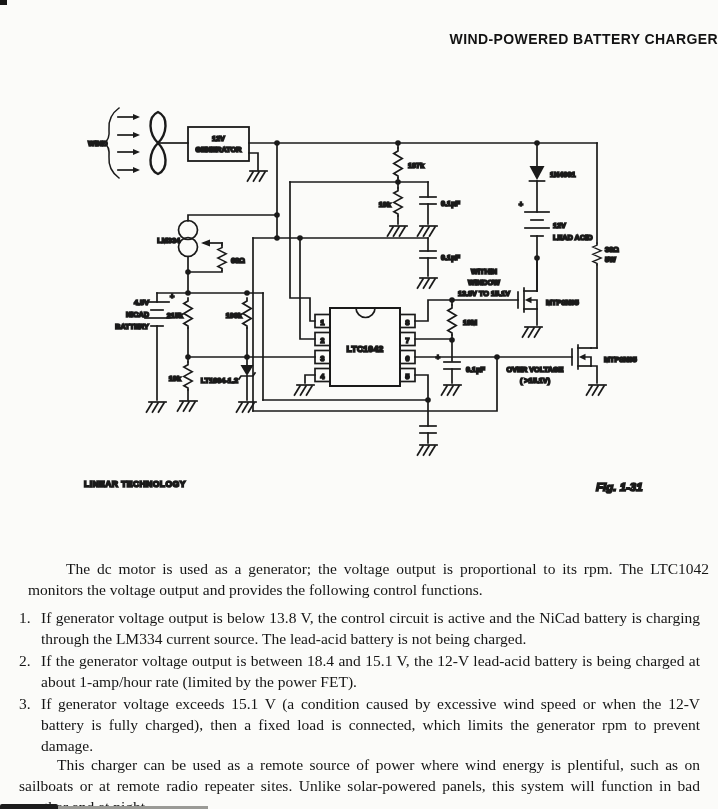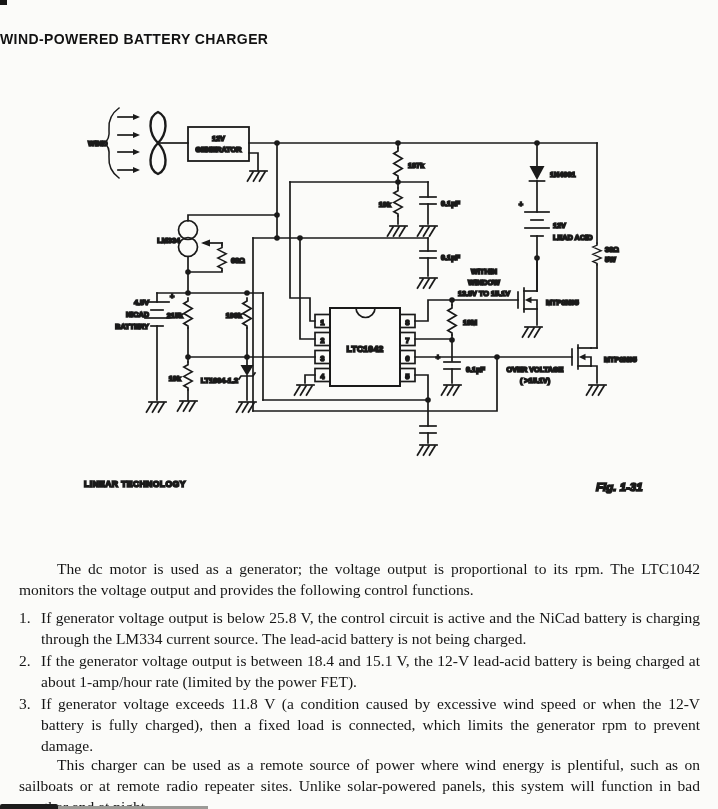--- a/index.html
+++ b/index.html
@@ -4,21 +4,21 @@
 <style>
   html,body{margin:0;padding:0;}
   body{
     width:718px;height:809px;position:relative;overflow:hidden;
     background:#fbfbf9;
     font-family:"Liberation Serif", serif;
     color:#181818;
   }
   .page-title{
     position:absolute;top:22px;left:0;width:100%;
-    text-align:left;
+    text-align:right;
     font-family:"Liberation Sans", sans-serif;
     font-weight:bold;font-size:14px;letter-spacing:.4px;
     color:#121212;
   }
   svg text{
     font-family:"Liberation Sans", sans-serif;
     font-weight:bold;fill:#1a1a1a;
   }
   .lbl{font-size:7.3px;}
   .pin{font-size:7px;}
@@ -290,33 +290,33 @@
       <circle cx="452" cy="340" r="2.8"></circle>
     <circle cx="497" cy="357" r="2.8"></circle>
       <circle cx="428" cy="400" r="2.8"></circle>
     <circle cx="537" cy="258" r="2.8"></circle>
   </g>
 
   <text class="credit" x="84" y="487">LINEAR TECHNOLOGY</text>
   <text class="figlbl" x="596" y="491">Fig. 1-31</text>
 </svg>
 
-<p class="bodytext indent" style="top:542px;">The dc motor is used as a generator; the voltage output is proportional to its rpm. The LTC1042 monitors the voltage output and provides the following control functions.</p>
+<p class="bodytext indent" style="top:542px;margin-left:9px;">The dc motor is used as a generator; the voltage output is proportional to its rpm. The LTC1042 monitors the voltage output and provides the following control functions.</p>
 
 <div class="numlist" style="top:607px;">
   <div class="numitem">
     <span class="num">1.</span>
-    <span class="itxt">If generator voltage output is below 25.8 V, the control circuit is active and the NiCad battery is charging through the LM334 current source. The lead-acid battery is not being charged.</span>
+    <span class="itxt">If generator voltage output is below 13.8 V, the control circuit is active and the NiCad battery is charging through the LM334 current source. The lead-acid battery is not being charged.</span>
   </div>
   <div class="numitem">
     <span class="num">2.</span>
     <span class="itxt">If the generator voltage output is between 18.4 and 15.1 V, the 12-V lead-acid battery is being charged at about 1-amp/hour rate (limited by the power FET).</span>
   </div>
   <div class="numitem">
     <span class="num">3.</span>
-    <span class="itxt">If generator voltage exceeds 11.8 V (a condition caused by excessive wind speed or when the 12-V battery is fully charged), then a fixed load is connected, which limits the generator rpm to prevent damage.</span>
+    <span class="itxt">If generator voltage exceeds 15.1 V (a condition caused by excessive wind speed or when the 12-V battery is fully charged), then a fixed load is connected, which limits the generator rpm to prevent damage.</span>
   </div>
 </div>
 
 <p class="bodytext indent" style="top:738px;">This charger can be used as a remote source of power where wind energy is plentiful, such as on sailboats or at remote radio repeater sites. Unlike solar-powered panels, this system will function in bad weather and at night.</p>
 
 <div class="smudge-bl"></div>
 <div class="smudge-bl2"></div>
 
 </body></html>

